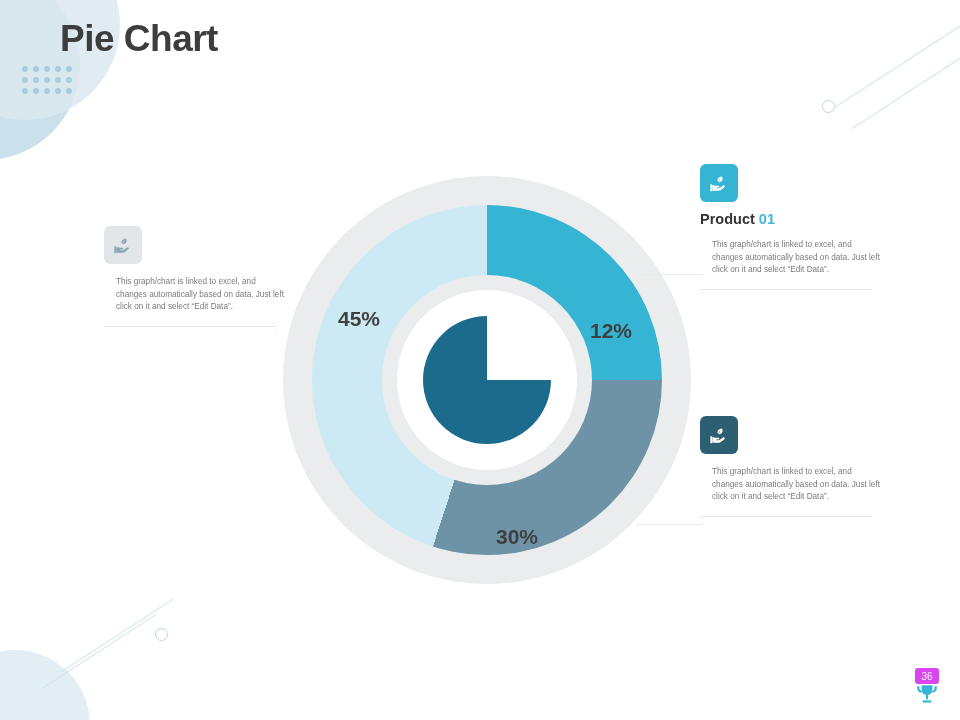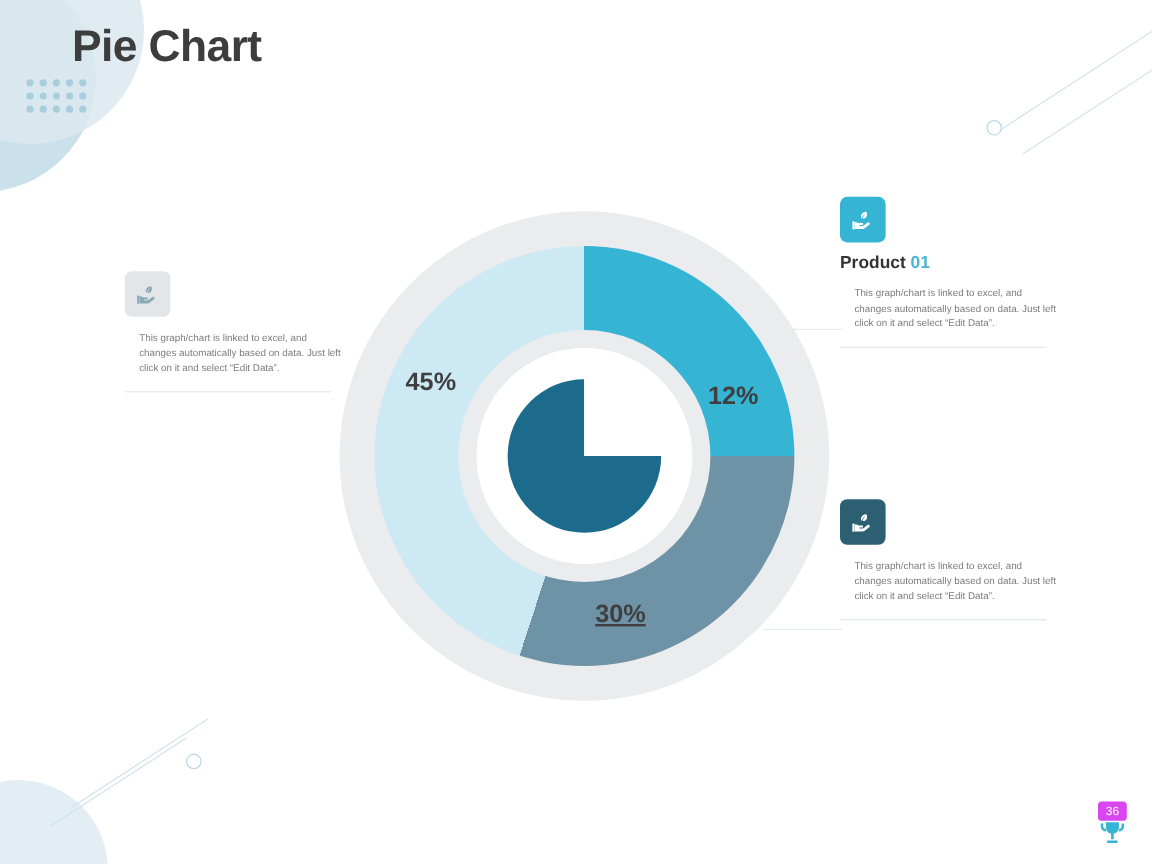--- a/index.html
+++ b/index.html
@@ -137,21 +137,21 @@
   }
   .pct {
     position: absolute;
     font-size: 21px;
     font-weight: bold;
     color: #3f3f3f;
     margin-top: 13px;
   }
   .pct.p45 { left: 55px;  top: 118px; }
   .pct.p25 { left: 307px; top: 130px; }
-  .pct.p30 { left: 213px; top: 311px; text-decoration: underline; }
+  .pct.p30 { left: 213px; top: 336px; }
 
   
   .callout {
     position: absolute;
     width: 200px;
   }
   .callout .badge {
     width: 38px;
     height: 38px;
     border-radius: 6px;

